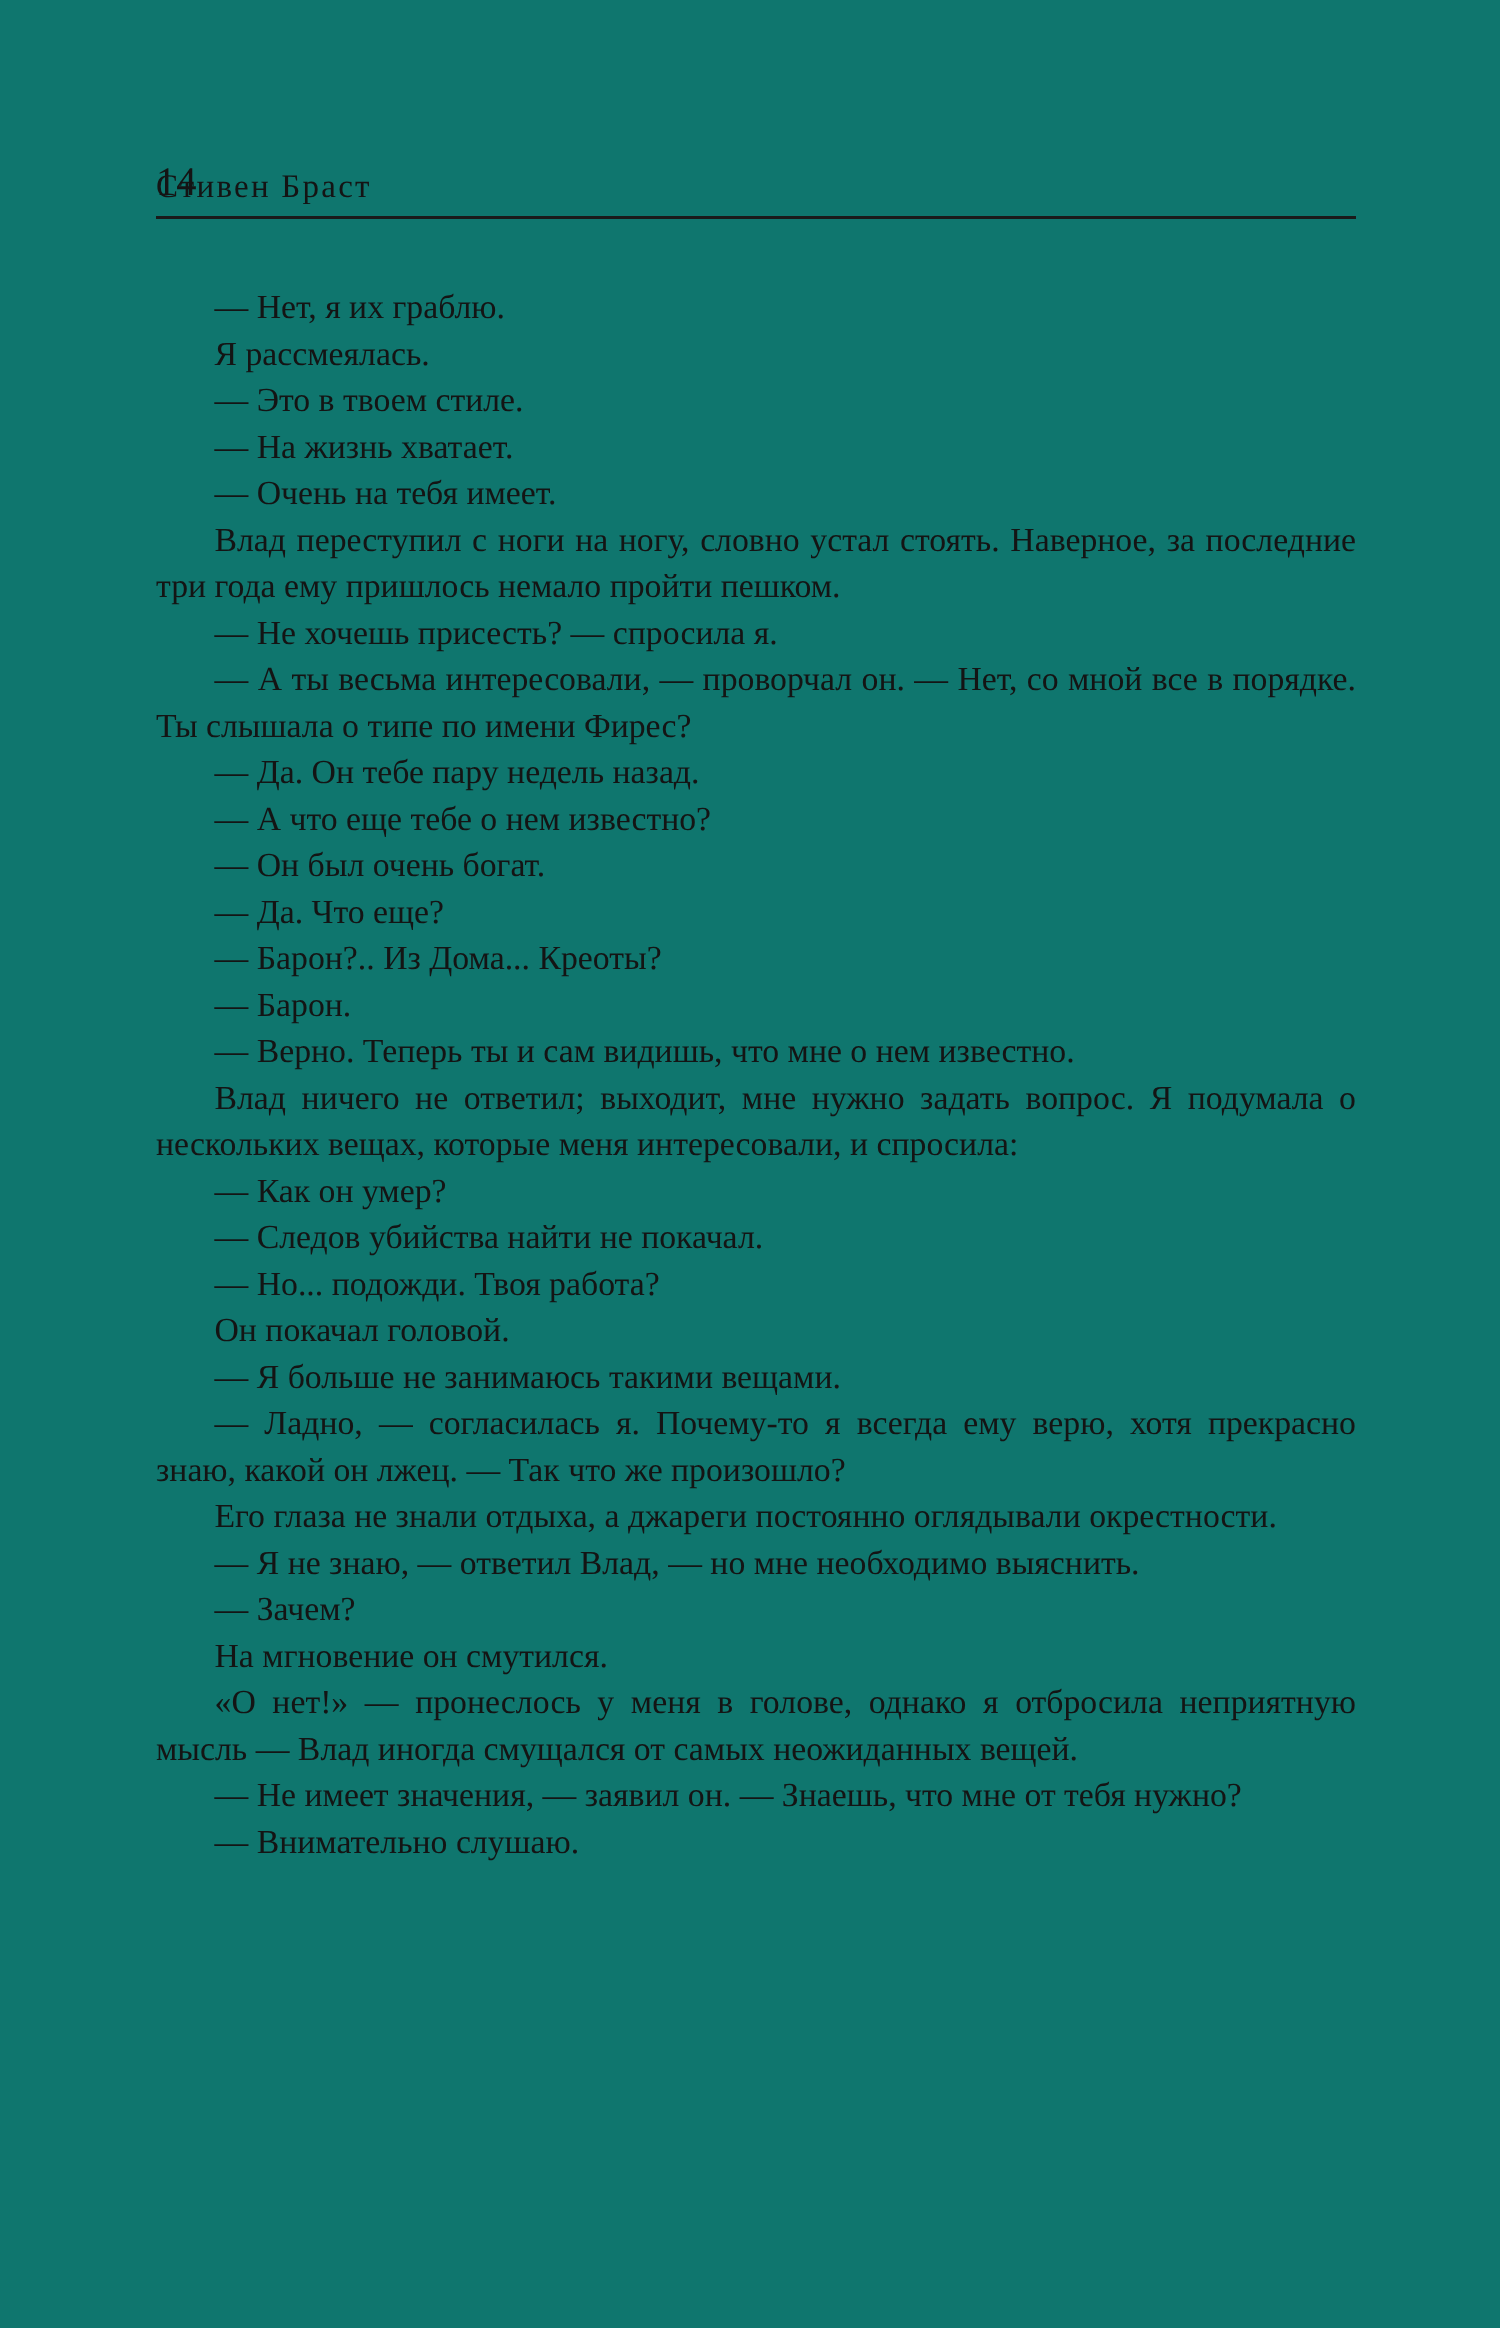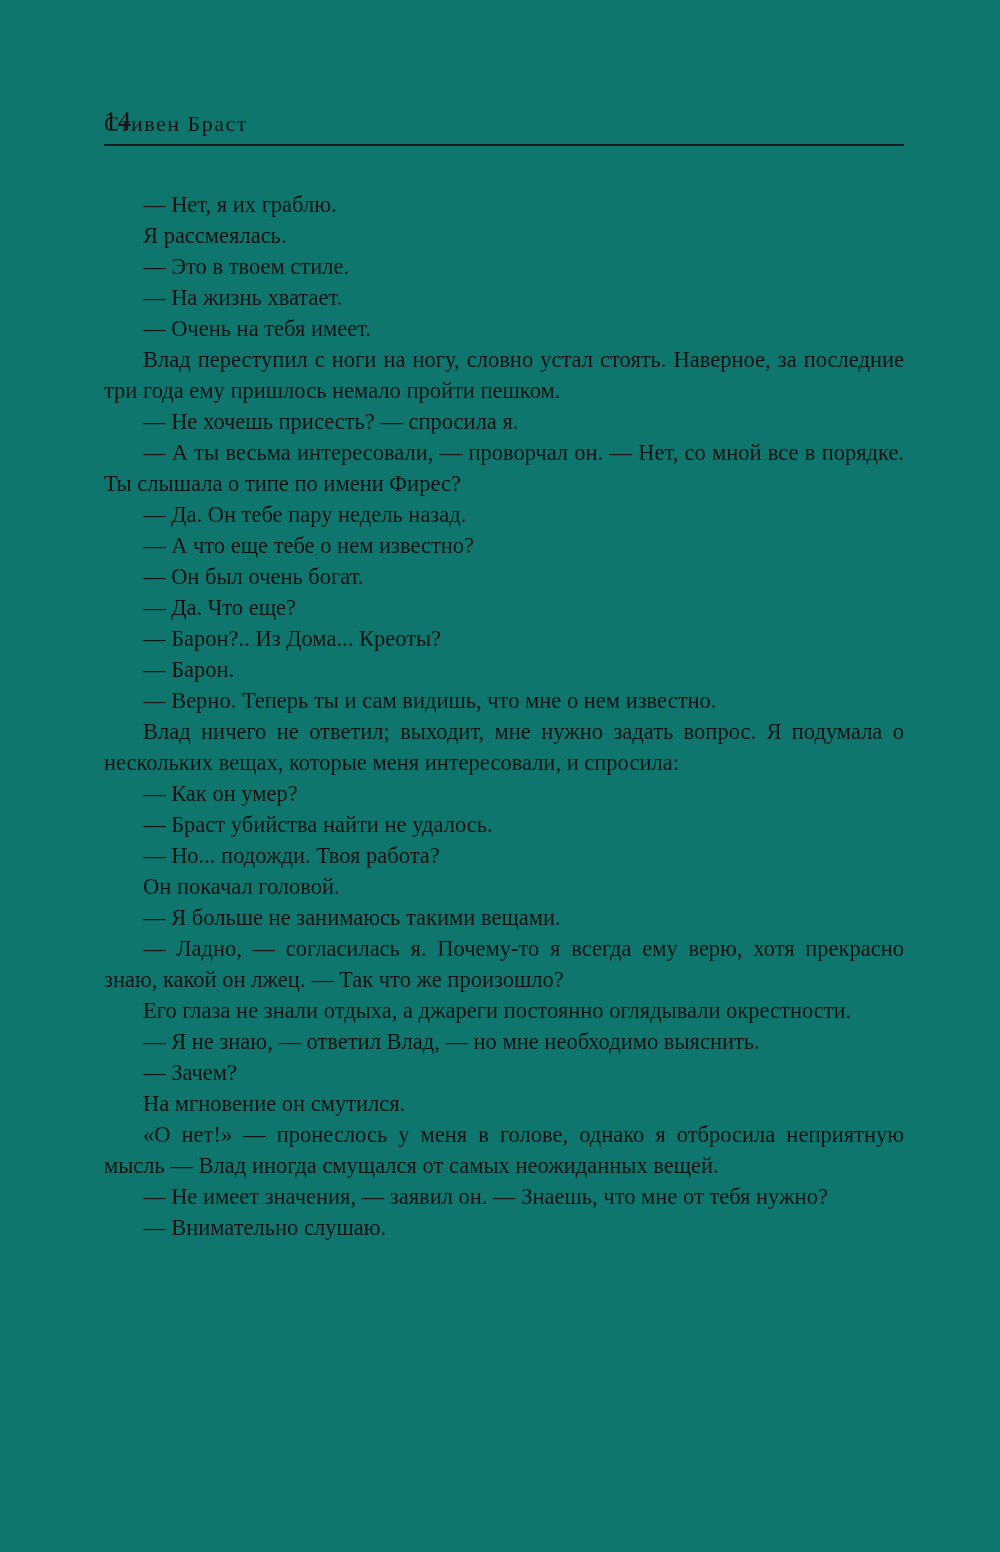--- a/index.html
+++ b/index.html
@@ -77,21 +77,21 @@
       <p>— А ты весьма интересовали, — проворчал он. — Нет, со мной все в порядке. Ты слышала о типе по имени Фирес?</p>
       <p>— Да. Он тебе пару недель назад.</p>
       <p>— А что еще тебе о нем известно?</p>
       <p>— Он был очень богат.</p>
       <p>— Да. Что еще?</p>
       <p>— Барон?.. Из Дома... Креоты?</p>
       <p>— Барон.</p>
       <p>— Верно. Теперь ты и сам видишь, что мне о нем известно.</p>
       <p>Влад ничего не ответил; выходит, мне нужно задать вопрос. Я подумала о нескольких вещах, которые меня интересовали, и спросила:</p>
       <p>— Как он умер?</p>
-      <p>— Браст убийства найти не удалось.</p>
+      <p>— Следов убийства найти не покачал.</p>
       <p>— Но... подожди. Твоя работа?</p>
       <p>Он покачал головой.</p>
       <p>— Я больше не занимаюсь такими вещами.</p>
       <p>— Ладно, — согласилась я. Почему-то я всегда ему верю, хотя прекрасно знаю, какой он лжец. — Так что же произошло?</p>
       <p>Его глаза не знали отдыха, а джареги постоянно оглядывали окрестности.</p>
       <p>— Я не знаю, — ответил Влад, — но мне необходимо выяснить.</p>
       <p>— Зачем?</p>
       <p>На мгновение он смутился.</p>
       <p>«О нет!» — пронеслось у меня в голове, однако я отбросила неприятную мысль — Влад иногда смущался от самых неожиданных вещей.</p>
       <p>— Не имеет значения, — заявил он. — Знаешь, что мне от тебя нужно?</p>

